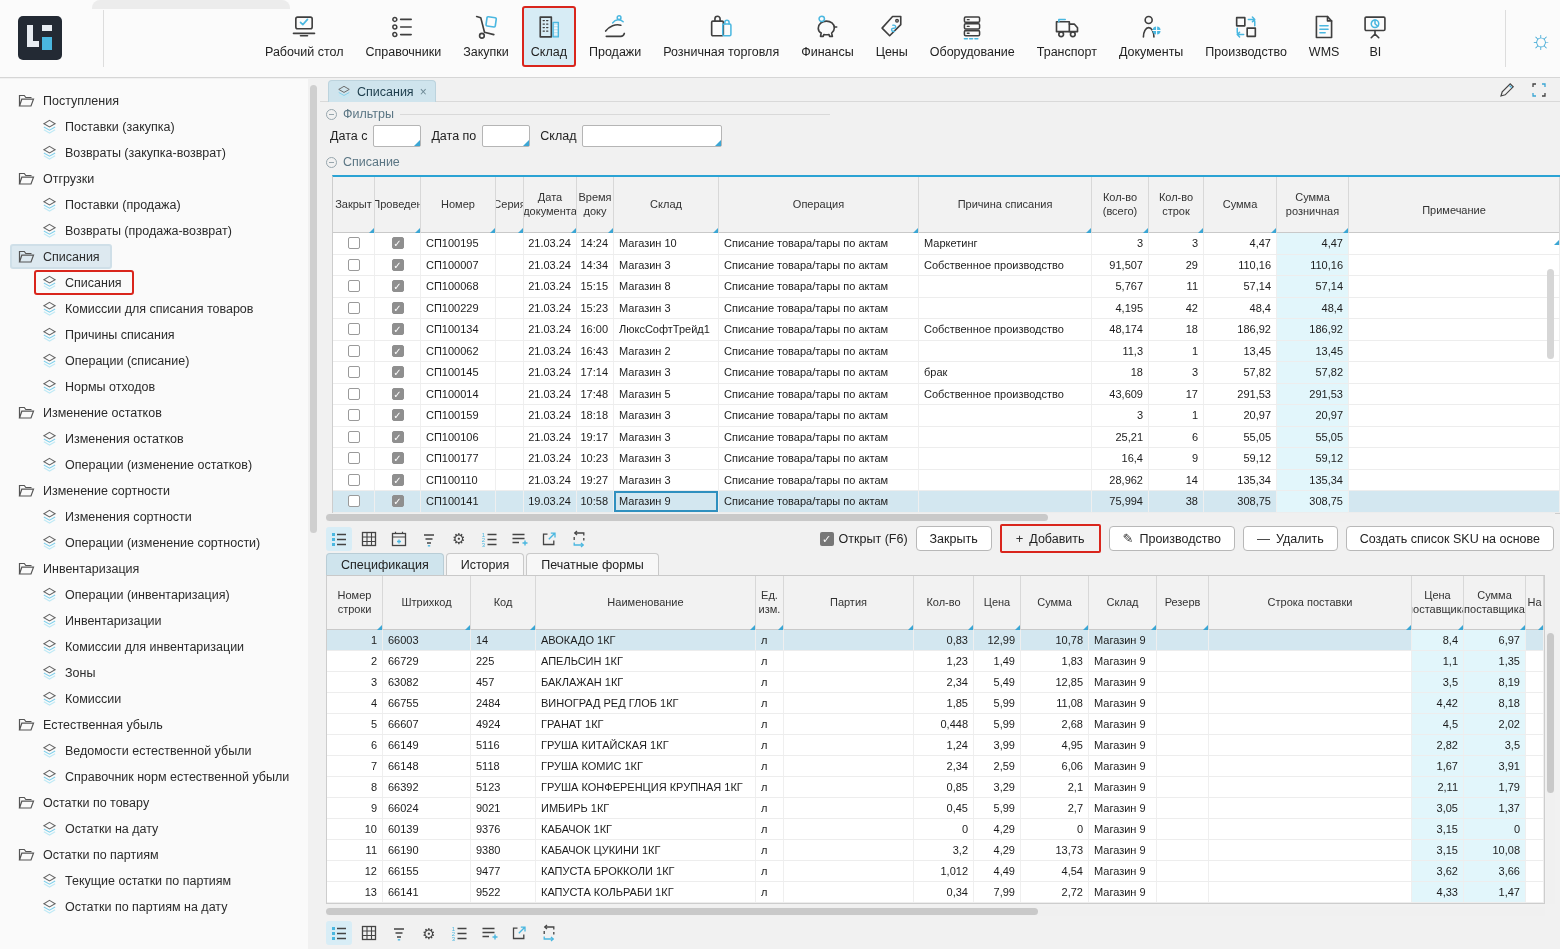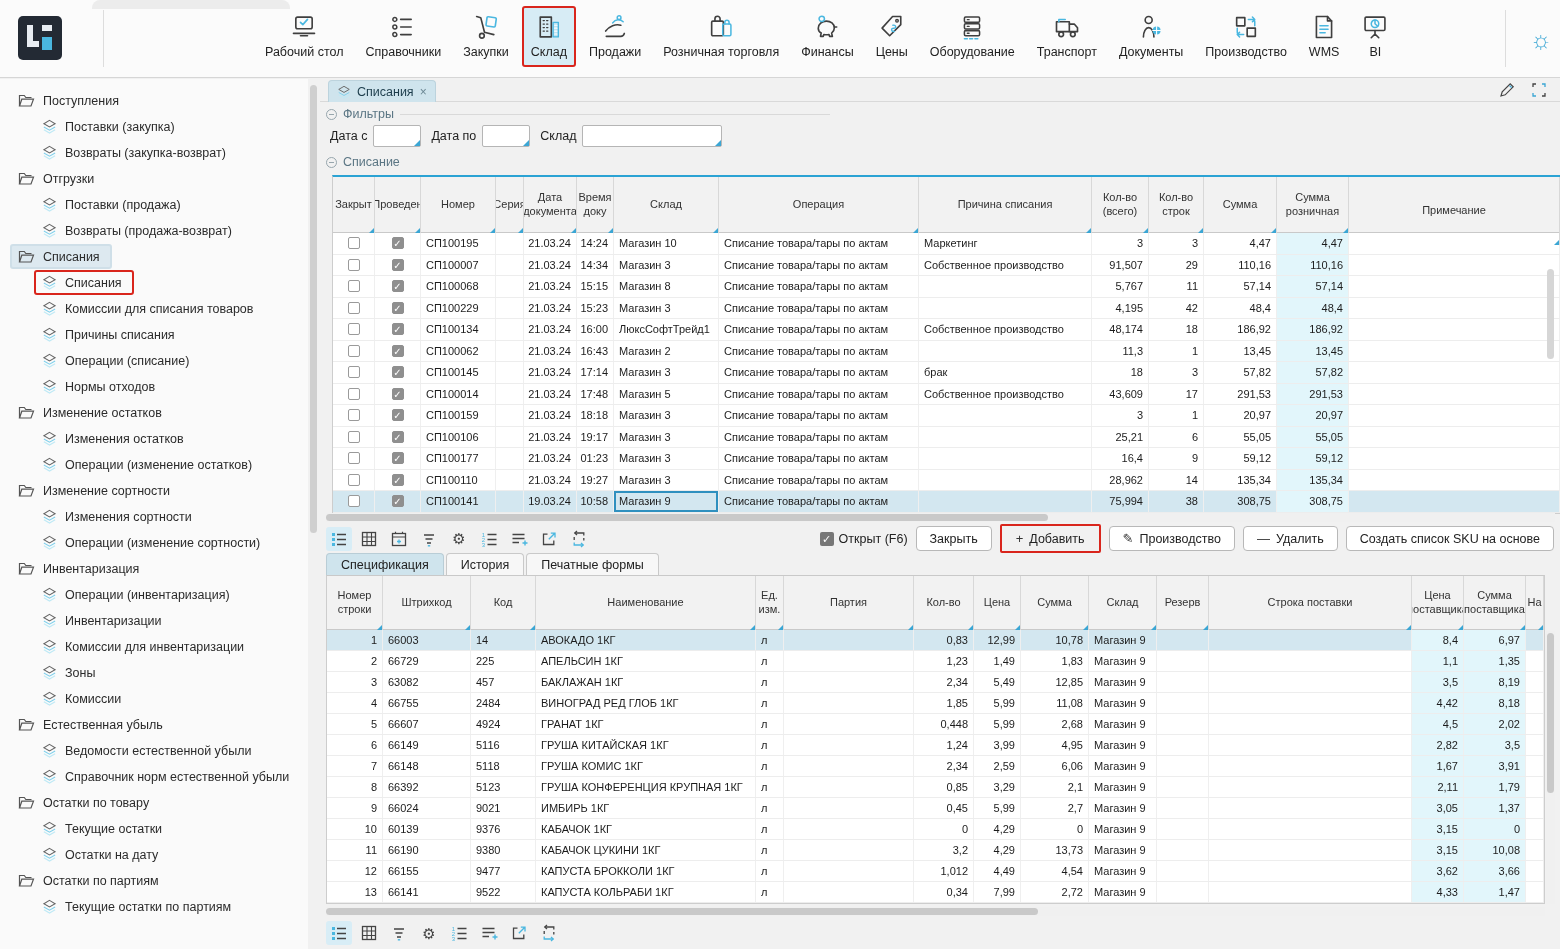--- a/index.html
+++ b/index.html
@@ -592,32 +592,20 @@
    </div>
       <div class="tree-row tree-leaf">
      <span class="tree-chip">
           <span class="ic">
             <svg width="15" height="15" viewBox="0 0 16 16" fill="none">
               <path d="M8 1.5l6 3.5-6 3.5L2 5z" stroke="#666" stroke-width="1.1"></path>
               <path d="M2 8.5L8 12l6-3.5" stroke="#7fd0ec" stroke-width="1.1"></path>
               <path d="M2 11.5L8 15l6-3.5" stroke="#bfe9f5" stroke-width="1.1"></path>
             </svg>
           </span>
-          <span>Текущие остатки</span>
-        </span>
-   </div>
-      <div class="tree-row tree-leaf">
-     <span class="tree-chip">
-          <span class="ic">
-            <svg width="15" height="15" viewBox="0 0 16 16" fill="none">
-              <path d="M8 1.5l6 3.5-6 3.5L2 5z" stroke="#666" stroke-width="1.1"></path>
-              <path d="M2 8.5L8 12l6-3.5" stroke="#7fd0ec" stroke-width="1.1"></path>
-              <path d="M2 11.5L8 15l6-3.5" stroke="#bfe9f5" stroke-width="1.1"></path>
-            </svg>
-          </span>
           <span>Остатки на дату</span>
         </span>
    </div>
       <div class="tree-row tree-folder">
      <span class="tree-chip">
           <span class="ic">
             <svg width="17" height="15" viewBox="0 0 17 15" fill="none">
               <path d="M1.5 13V2.5h4.8l1.5 2h5.7" stroke="#555" stroke-width="1.2"></path>
               <path d="M1.5 13l2.3-6.8h11.7L13 13z" stroke="#555" stroke-width="1.2"></path>
             </svg>
@@ -628,20 +616,32 @@
       <div class="tree-row tree-leaf">
      <span class="tree-chip">
           <span class="ic">
             <svg width="15" height="15" viewBox="0 0 16 16" fill="none">
               <path d="M8 1.5l6 3.5-6 3.5L2 5z" stroke="#666" stroke-width="1.1"></path>
               <path d="M2 8.5L8 12l6-3.5" stroke="#7fd0ec" stroke-width="1.1"></path>
               <path d="M2 11.5L8 15l6-3.5" stroke="#bfe9f5" stroke-width="1.1"></path>
             </svg>
           </span>
           <span>Текущие остатки по партиям</span>
+        </span>
+   </div>
+      <div class="tree-row tree-leaf">
+     <span class="tree-chip">
+          <span class="ic">
+            <svg width="15" height="15" viewBox="0 0 16 16" fill="none">
+              <path d="M8 1.5l6 3.5-6 3.5L2 5z" stroke="#666" stroke-width="1.1"></path>
+              <path d="M2 8.5L8 12l6-3.5" stroke="#7fd0ec" stroke-width="1.1"></path>
+              <path d="M2 11.5L8 15l6-3.5" stroke="#bfe9f5" stroke-width="1.1"></path>
+            </svg>
+          </span>
+          <span>Остатки по партиям на дату</span>
         </span>
    </div>
       <div class="tree-row tree-leaf">
      <span class="tree-chip"></span>
    </div>
     </div>
   <div class="side-scroll">
       <div class="thumb"></div>
     </div>
 
@@ -918,21 +918,21 @@
         <div class="tr" style="height:21.5px;">
           <div class="td c" style="width:42px;flex:none;">
             <span class="chk"></span>
           </div>
           <div class="td c" style="width:46px;flex:none;">
             <span class="chk on">✓</span>
           </div>
           <div class="td" style="width:75px;flex:none;">СП100177</div>
           <div class="td" style="width:28px;flex:none;"></div>
           <div class="td r" style="width:53px;flex:none;">21.03.24</div>
-          <div class="td r" style="width:37px;flex:none;">01:23</div>
+          <div class="td r" style="width:37px;flex:none;">10:23</div>
           <div class="td" style="width:105px;flex:none;">Магазин 3</div>
           <div class="td" style="width:200px;flex:none;">Списание товара/тары по актам</div>
           <div class="td" style="width:173px;flex:none;"></div>
           <div class="td r" style="width:57px;flex:none;">16,4</div>
           <div class="td r" style="width:55px;flex:none;">9</div>
           <div class="td r" style="width:73px;flex:none;">59,12</div>
           <div class="td r cyan" style="width:72px;flex:none;">59,12</div>
           <div class="td" style="width:211px;flex:none;"></div>
         </div>
         <div class="tr" style="height:21.5px;">

